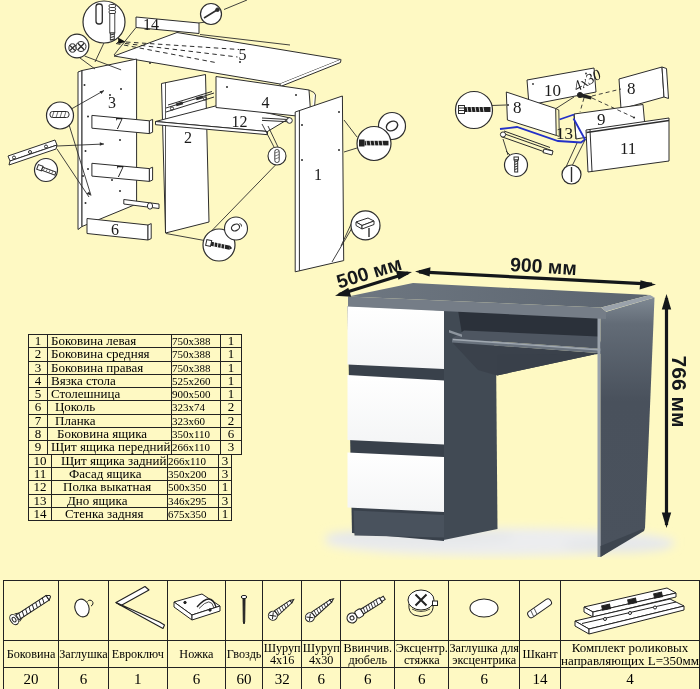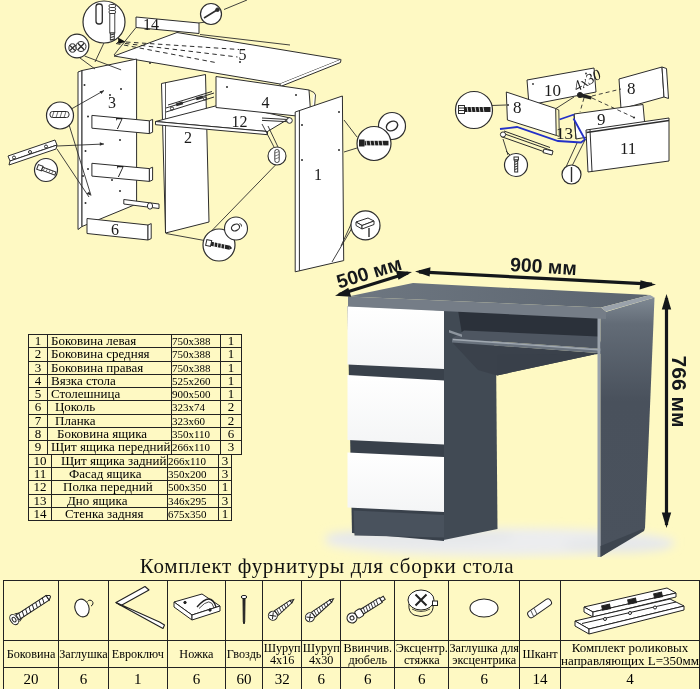--- a/index.html
+++ b/index.html
@@ -469,40 +469,39 @@
           <td class="q">3</td>
         </tr>
 <tr>
           <td class="num">11</td>
           <td class="nm" style="padding-left:17px">Фасад ящика</td>
           <td class="sz">350x200</td>
           <td class="q">3</td>
         </tr>
 <tr>
           <td class="num">12</td>
-          <td class="nm" style="padding-left:11px">Полка передний</td>
+          <td class="nm" style="padding-left:11px">Полка выкатная</td>
           <td class="sz">500x350</td>
           <td class="q">1</td>
         </tr>
 <tr>
           <td class="num">13</td>
           <td class="nm" style="padding-left:15px">Дно ящика</td>
           <td class="sz">346x295</td>
           <td class="q">3</td>
         </tr>
 <tr>
           <td class="num">14</td>
           <td class="nm" style="padding-left:13px">Стенка задняя</td>
           <td class="sz">675x350</td>
           <td class="q">1</td>
         </tr>
 </tbody>
     </table>
 
-<div id="hwtitle">Комплект фурнитуры для сборки стола</div>
 <table id="hw">
 <colgroup>
 <col style="width:57px">
         <col style="width:49px">
         <col style="width:61px">
         <col style="width:60px">
 <col style="width:39px">
         <col style="width:40px">
         <col style="width:40px">
         <col style="width:55px">

